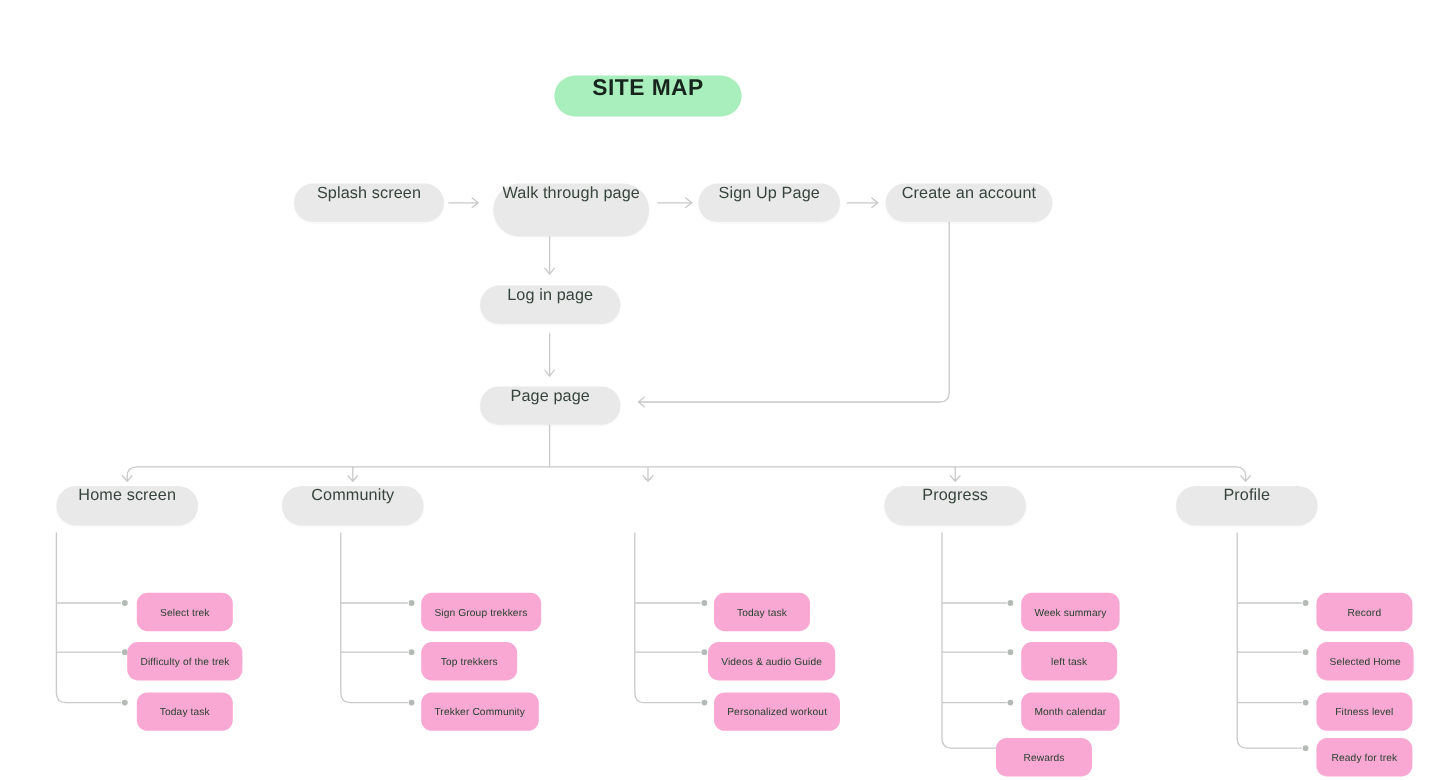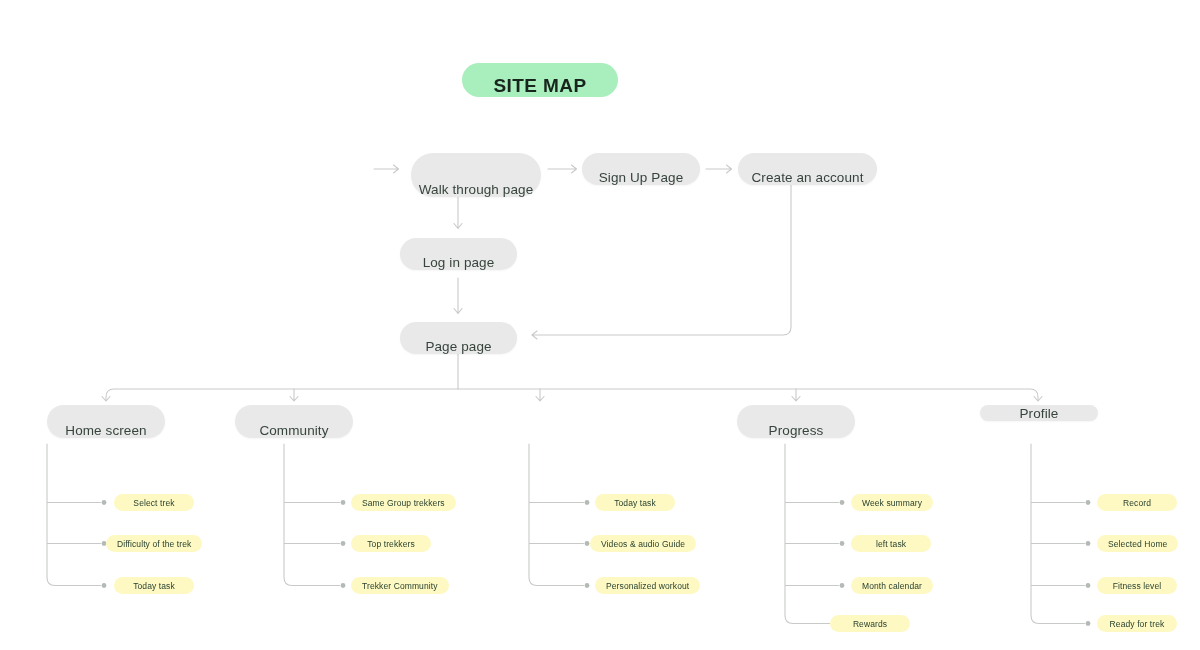--- a/index.html
+++ b/index.html
@@ -4,34 +4,34 @@
 <style>
   html,body{margin:0;padding:0;background:#ffffff;}
   .canvas{
     position:relative;width:1200px;height:650px;background:#ffffff;overflow:hidden;
     font-family:"Liberation Sans","DejaVu Sans",sans-serif;
   }
   .wires{position:absolute;left:0;top:0;width:1200px;height:650px;}
   .wire{fill:none;stroke:#c8cac8;stroke-width:1.1;stroke-linecap:round;stroke-linejoin:round;}
   .dot{fill:#b4bab5;stroke:none;}
   .pill{
-    position:absolute;display:flex;align-items:flex-end;justify-content:center;
+    position:absolute;display:flex;align-items:flex-start;justify-content:center;
     background:#e9e9e9;border-radius:999px;color:#36443c;
     font-size:13.5px;letter-spacing:.1px;white-space:nowrap;
     box-shadow:0 1px 2px rgba(0,0,0,0.04);
   }
   .pill.title-pill{
     background:#a9eebd;color:#17251d;font-weight:700;font-size:19px;letter-spacing:.4px;
     box-shadow:none;
   }
   .leaf{
     position:absolute;display:inline-flex;align-items:center;justify-content:center;
-    background:#fef9c3;border-radius:9px;color:#27402f;
+    background:#f9a8d4;border-radius:9px;color:#27402f;
     font-size:8.5px;letter-spacing:.1px;white-space:nowrap;
-    height:17px;min-width:80px;padding:0 11px;box-sizing:border-box;
+    height:32px;min-width:80px;padding:0 11px;box-sizing:border-box;
   }
 </style>
 </head>
 <body>
 
 <div class="canvas">
 
   <svg class="wires" viewBox="0 0 1200 650" xmlns="http://www.w3.org/2000/svg">
 
     <path class="wire" d="M374 169 H398 M393.5 165 L398.5 169 L393.5 173"></path>
@@ -76,20 +76,23 @@
     <circle class="dot" cx="1088" cy="502.5" r="2.4"></circle>
     <circle class="dot" cx="1088" cy="543.5" r="2.4"></circle>
     <circle class="dot" cx="1088" cy="585.5" r="2.4"></circle>
     <circle class="dot" cx="1088" cy="623.5" r="2.4"></circle>
   </svg>
 
   <div class="pill title-pill" style="left:462px;top:63px;width:156px;height:34px">
     <span>SITE MAP</span>
   </div>
 
+  <div class="pill" style="left:245px;top:153px;width:125px;height:32px">
+    <span>Splash screen</span>
+  </div>
   <div class="pill" style="left:411px;top:153px;width:130px;height:44px">
     <span>Walk through page</span>
   </div>
   <div class="pill" style="left:582px;top:153px;width:118px;height:32px">
     <span>Sign Up Page</span>
   </div>
   <div class="pill" style="left:738px;top:153px;width:139px;height:32px">
     <span>Create an account</span>
   </div>
 
@@ -102,29 +105,29 @@
 
   <div class="pill" style="left:47px;top:405px;width:118px;height:33px">
     <span>Home screen</span>
   </div>
   <div class="pill" style="left:235px;top:405px;width:118px;height:33px">
     <span>Community</span>
   </div>
   <div class="pill" style="left:737px;top:405px;width:118px;height:33px">
     <span>Progress</span>
   </div>
-  <div class="pill" style="left:980px;top:405px;width:118px;height:16px">
+  <div class="pill" style="left:980px;top:405px;width:118px;height:33px">
     <span>Profile</span>
   </div>
 
   <div class="leaf" style="left:114px;top:494px">Select trek</div>
   <div class="leaf" style="left:106px;top:535px">Difficulty of the trek</div>
   <div class="leaf" style="left:114px;top:577px">Today task</div>
 
-  <div class="leaf" style="left:351px;top:494px">Same Group trekkers</div>
+  <div class="leaf" style="left:351px;top:494px">Sign Group trekkers</div>
   <div class="leaf" style="left:351px;top:535px">Top trekkers</div>
   <div class="leaf" style="left:351px;top:577px">Trekker Community</div>
 
   <div class="leaf" style="left:595px;top:494px">Today task</div>
   <div class="leaf" style="left:590px;top:535px">Videos &amp; audio Guide</div>
   <div class="leaf" style="left:595px;top:577px">Personalized workout</div>
 
   <div class="leaf" style="left:851px;top:494px">Week summary</div>
   <div class="leaf" style="left:851px;top:535px">left task</div>
   <div class="leaf" style="left:851px;top:577px">Month calendar</div>

